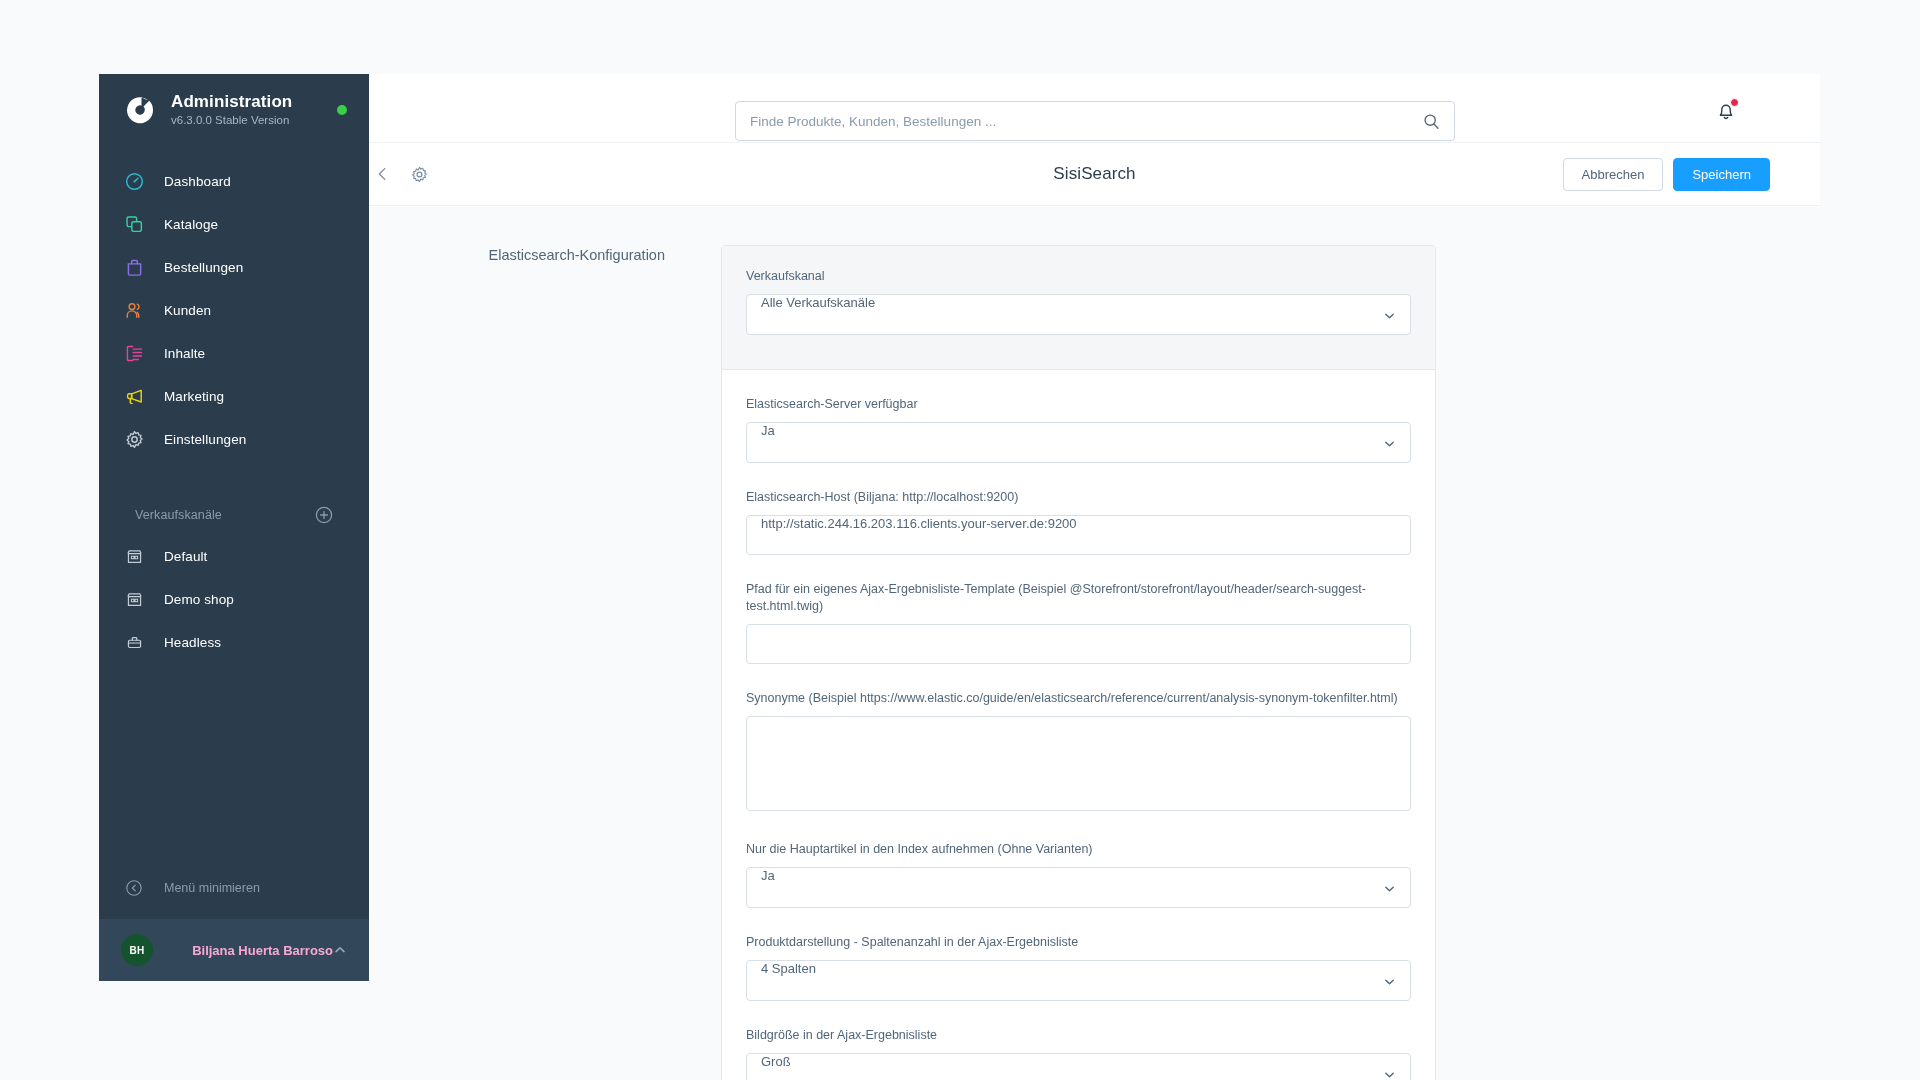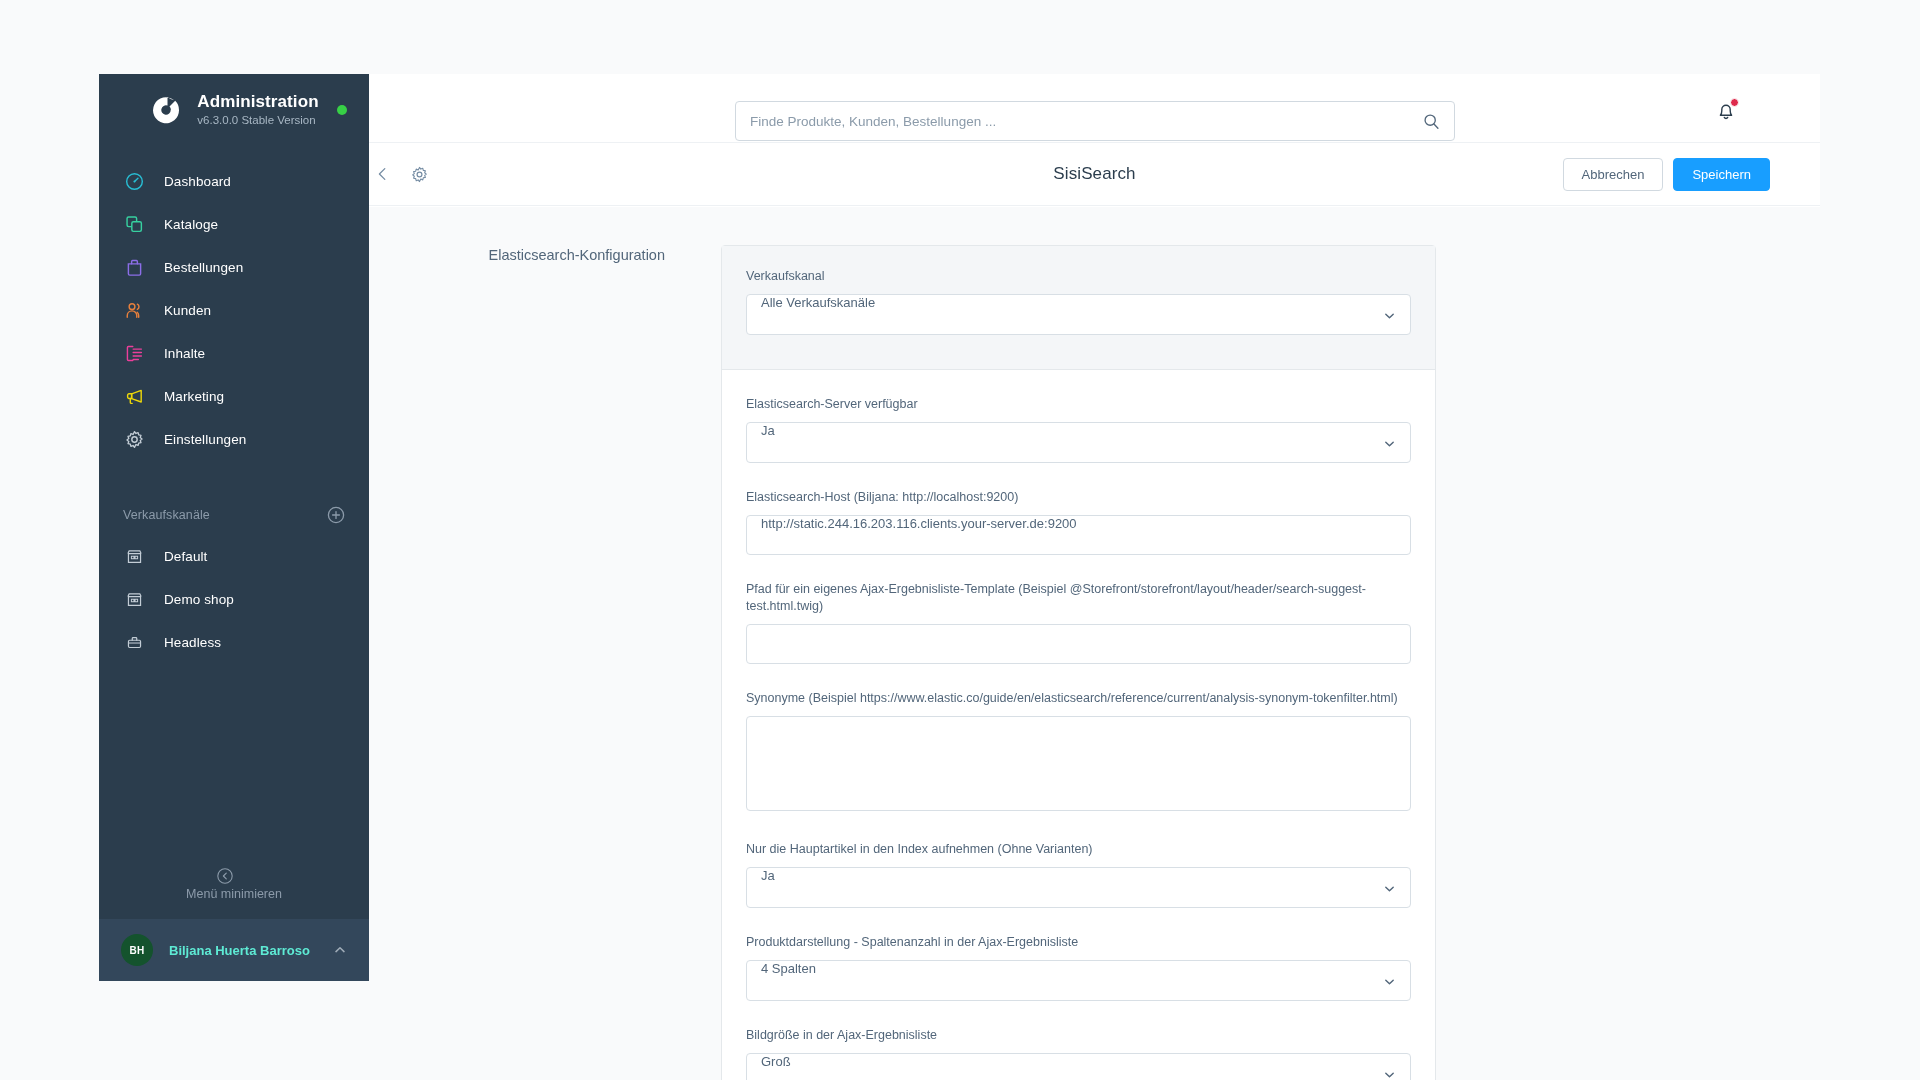--- a/index.html
+++ b/index.html
@@ -13,21 +13,21 @@
 
   
   .sidebar {
     position: absolute; left: 99px; top: 74px;
     width: 270px; height: 907px;
     background: #2b3d4d;
     display: flex; flex-direction: column;
   }
   .sb-header {
     height: 72px; display: flex; align-items: center;
-    padding: 0 24px; position: relative; justify-content: center;
+    padding: 0 24px; position: relative;
   }
   .sb-logo { width: 34px; height: 34px; flex: 0 0 34px; margin-right: 14px; }
   .sb-titles { display: flex; flex-direction: column; justify-content: center; }
   .sb-app-title {
     color: #ffffff; font-size: 17px; font-weight: bold; line-height: 20px;
     letter-spacing: .1px;
   }
   .sb-version { color: #a8b7c4; font-size: 11.5px; line-height: 15px; margin-top: 1px; }
   .sb-status-dot {
     position: absolute; right: 22px; top: 31px;
@@ -39,45 +39,45 @@
     display: flex; align-items: center; height: 43px;
     padding: 0 24px; cursor: pointer;
   }
   .sb-ico { width: 22px; height: 22px; flex: 0 0 22px; margin-right: 19px;
             display: flex; align-items: center; justify-content: center; }
   .sb-ico svg { display: block; }
   .sb-label { color: #ffffff; font-size: 13.5px; font-weight: normal; letter-spacing: .1px; }
 
   .sb-section {
     display: flex; align-items: center; justify-content: space-between;
-    padding: 0 24px; height: 40px; margin-top: 34px;
+    padding: 0 36px; height: 40px; margin-top: 34px;
   }
   .sb-section-title { color: #8c9baa; font-size: 12.5px; letter-spacing: .1px; }
   .sb-add { width: 18px; height: 18px; cursor: pointer; }
 
   .sb-spacer { flex: 1 1 auto; }
 
   .sb-minimize {
     display: flex; align-items: center; padding: 0 24px; height: 46px;
-    cursor: pointer; margin-bottom: 8px; flex-direction: column;
+    cursor: pointer; margin-bottom: 8px;
   }
   .sb-minimize .sb-ico { margin-right: 19px; }
   .sb-minimize-label { color: #8c9baa; font-size: 12.5px; }
 
   .sb-user {
     display: flex; align-items: center; height: 62px;
     padding: 0 22px; background: #33475b; cursor: pointer;
   }
   .sb-avatar {
     width: 32px; height: 32px; border-radius: 50%; background: #14532d;
     color: #fff; font-size: 10px; font-weight: bold;
     display: flex; align-items: center; justify-content: center;
     flex: 0 0 32px; margin-right: 16px; letter-spacing: .4px;
   }
-  .sb-username { color: #5eead4; font-size: 13px; font-weight: bold; flex: 1 1 auto; }
+  .sb-username { color: #f9a8d4; font-size: 13px; font-weight: bold; flex: 1 1 auto; text-align: right; }
   .sb-caret { width: 14px; height: 14px; opacity: .75; }
 
   
   .main {
     position: absolute; left: 369px; top: 74px;
     width: 1451px; height: 1006px; background: #ffffff;
   }
   .topbar {
     height: 69px; display: flex; align-items: center;
     border-bottom: 1px solid #eef1f4; position: relative; background: #fff;

